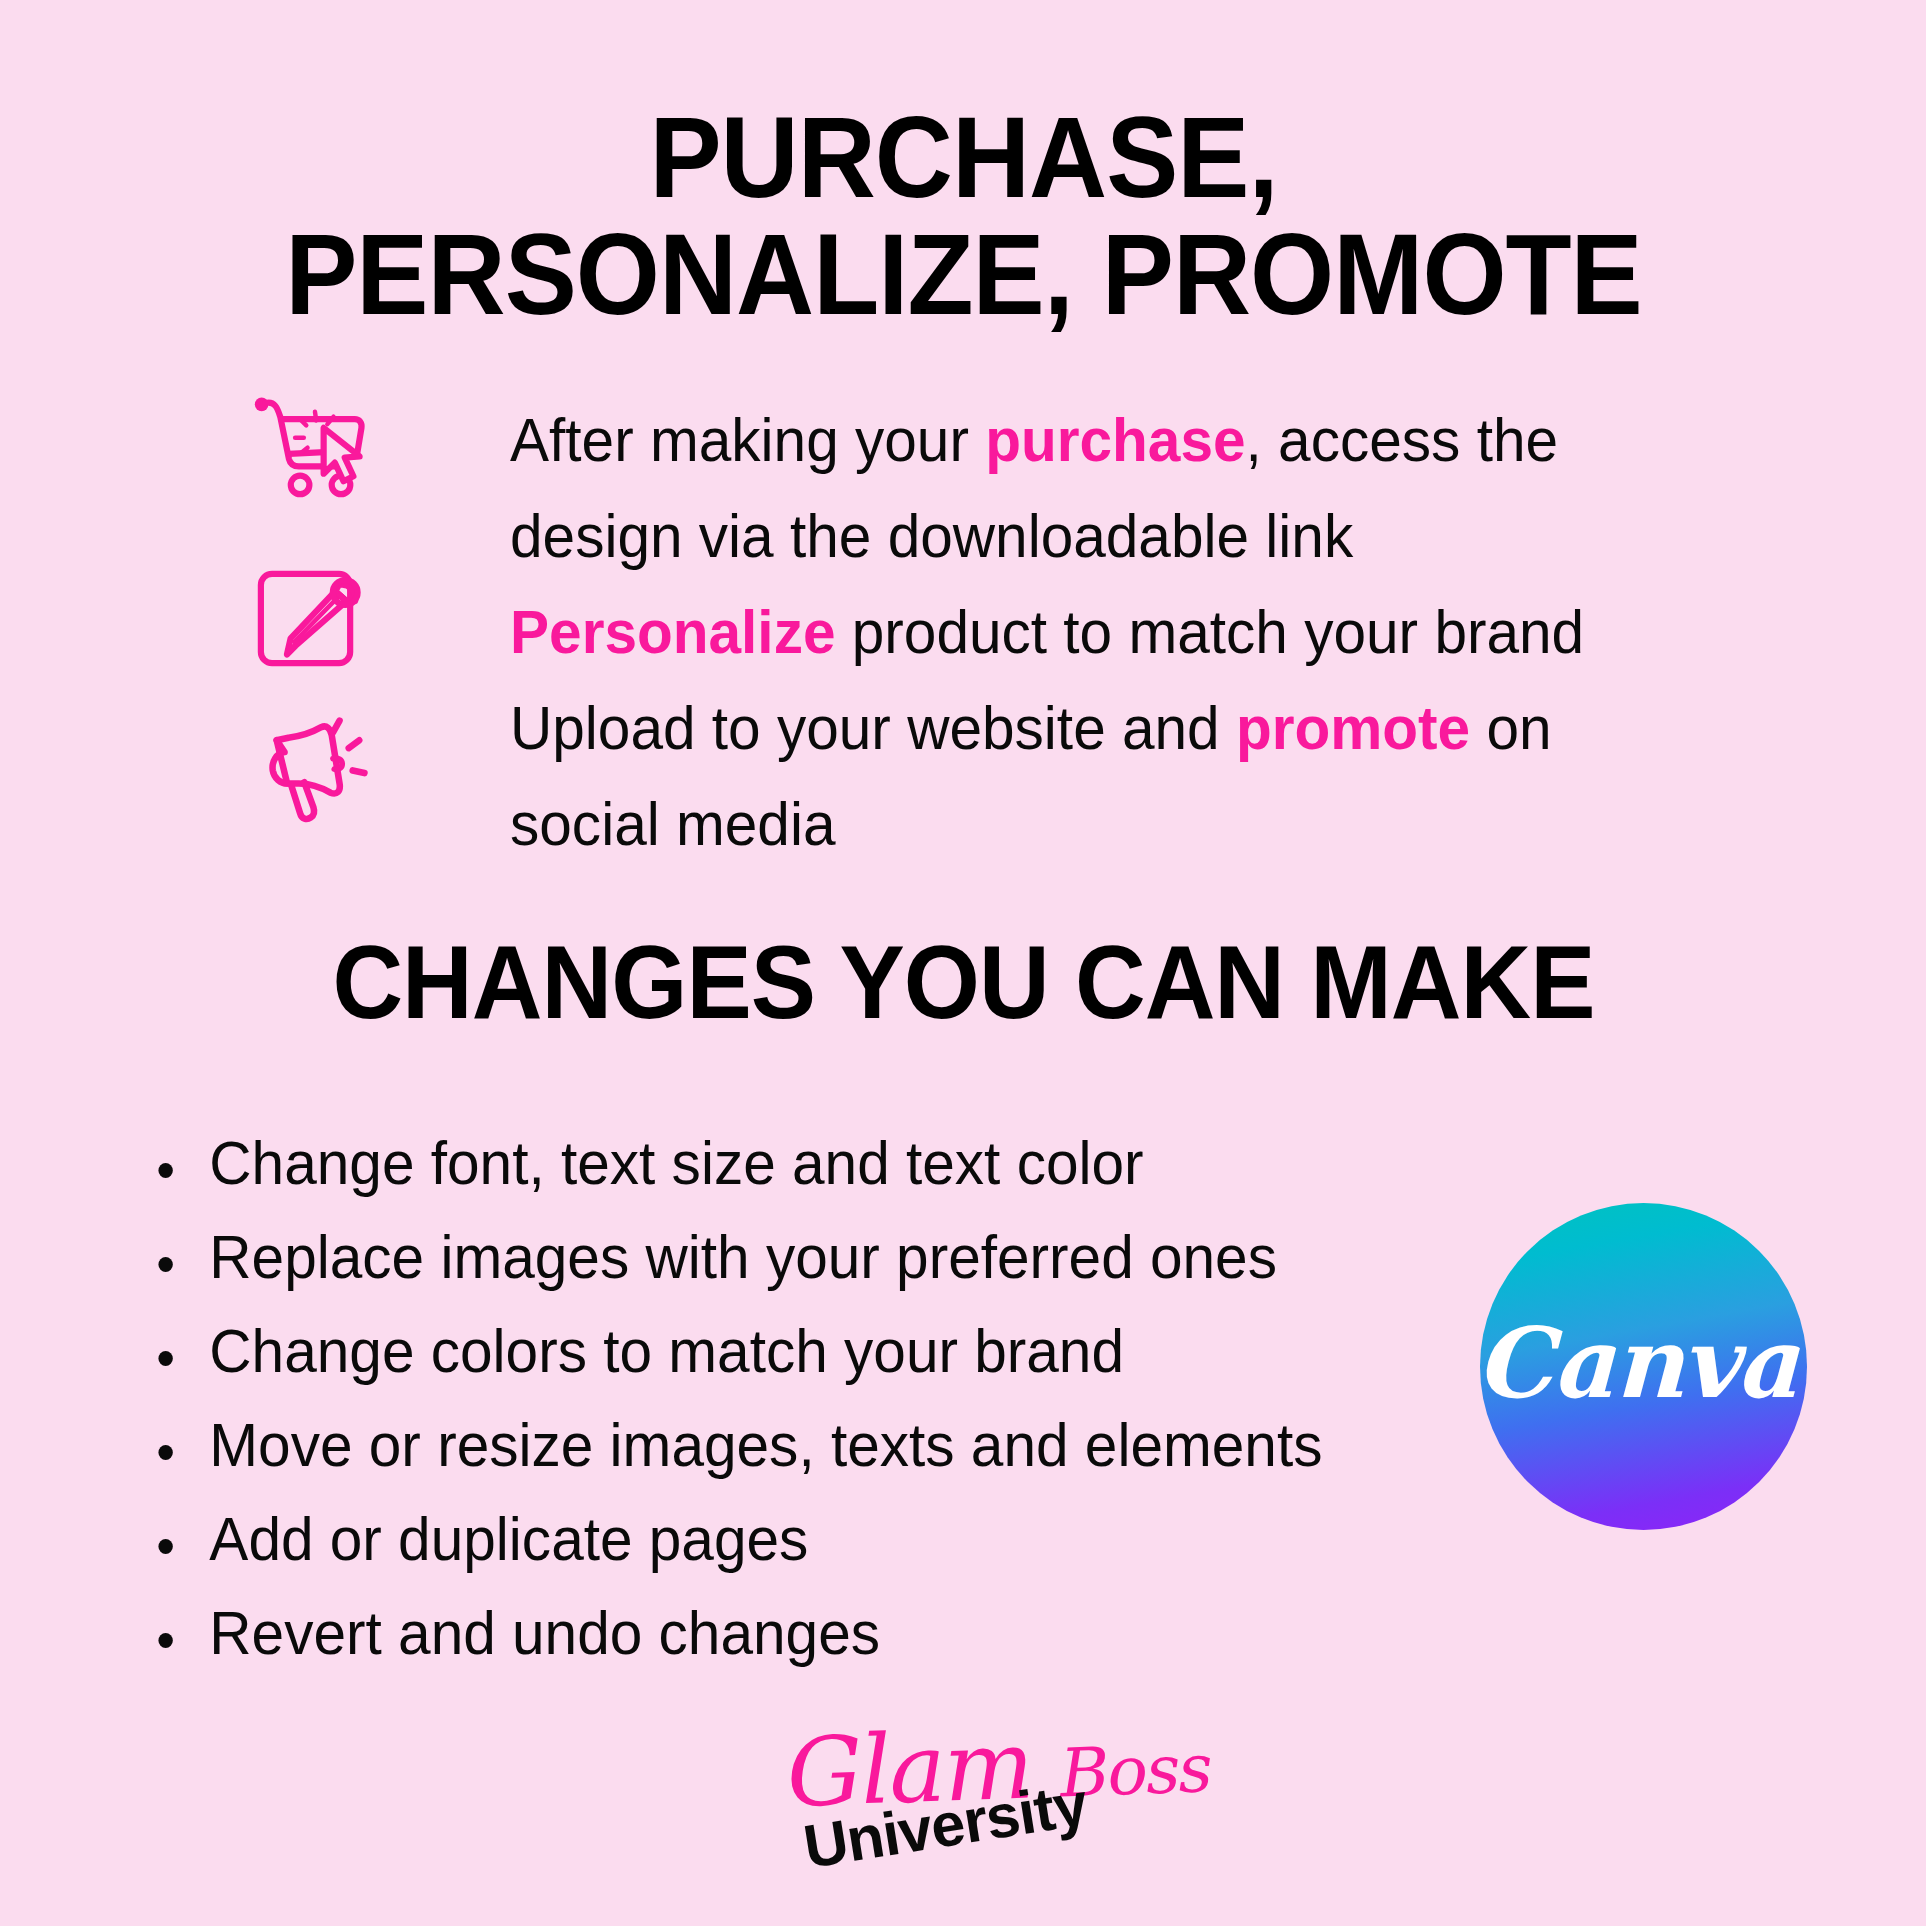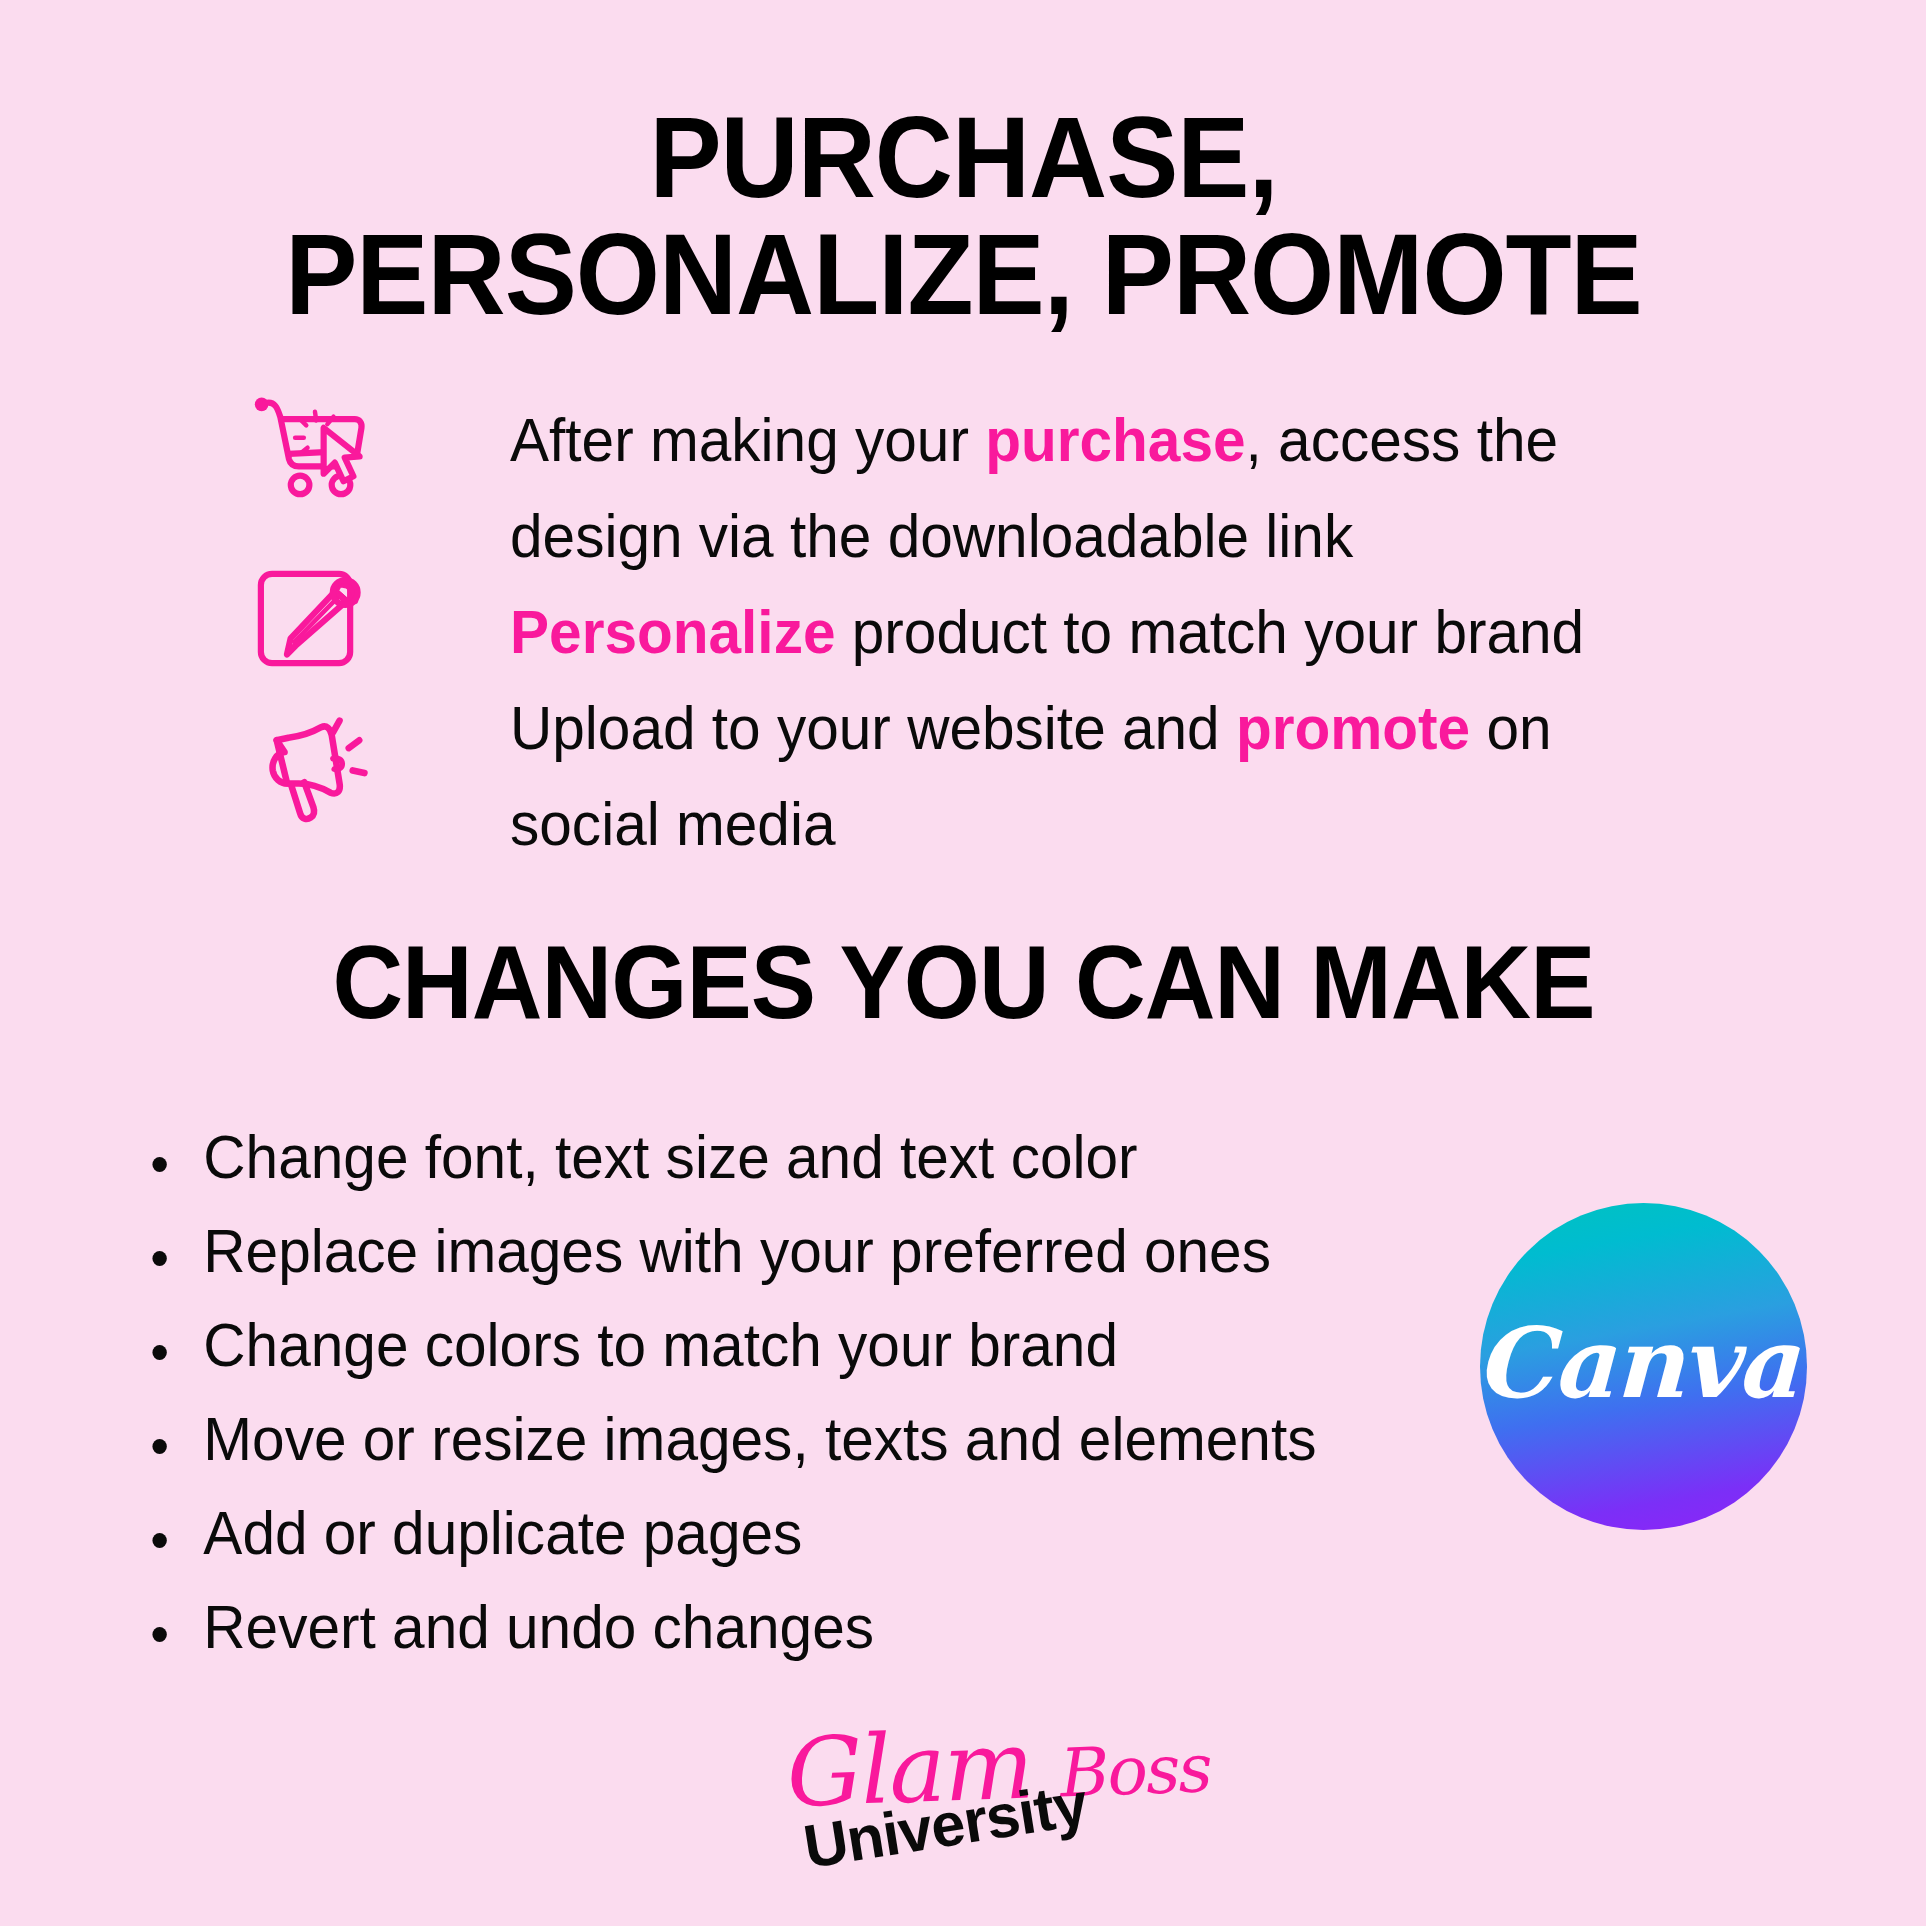--- a/index.html
+++ b/index.html
@@ -98,21 +98,21 @@
     transform: scaleX(0.95);
     transform-origin: center top;
   }
 
   
   .bullets {
     position: absolute;
     left: 131px;
     top: 1117px;
     width: 1247px;
-    margin: 8px;
+    margin: 14px;
     padding: 0;
     list-style: none;
     font-family: "Liberation Sans Narrow", "Liberation Sans", sans-serif;
     font-size: 61px;
     color: #0a0a0a;
   }
   .bullets li {
     position: relative;
     padding-left: 67px;
     margin: 0 0 30px 0;

